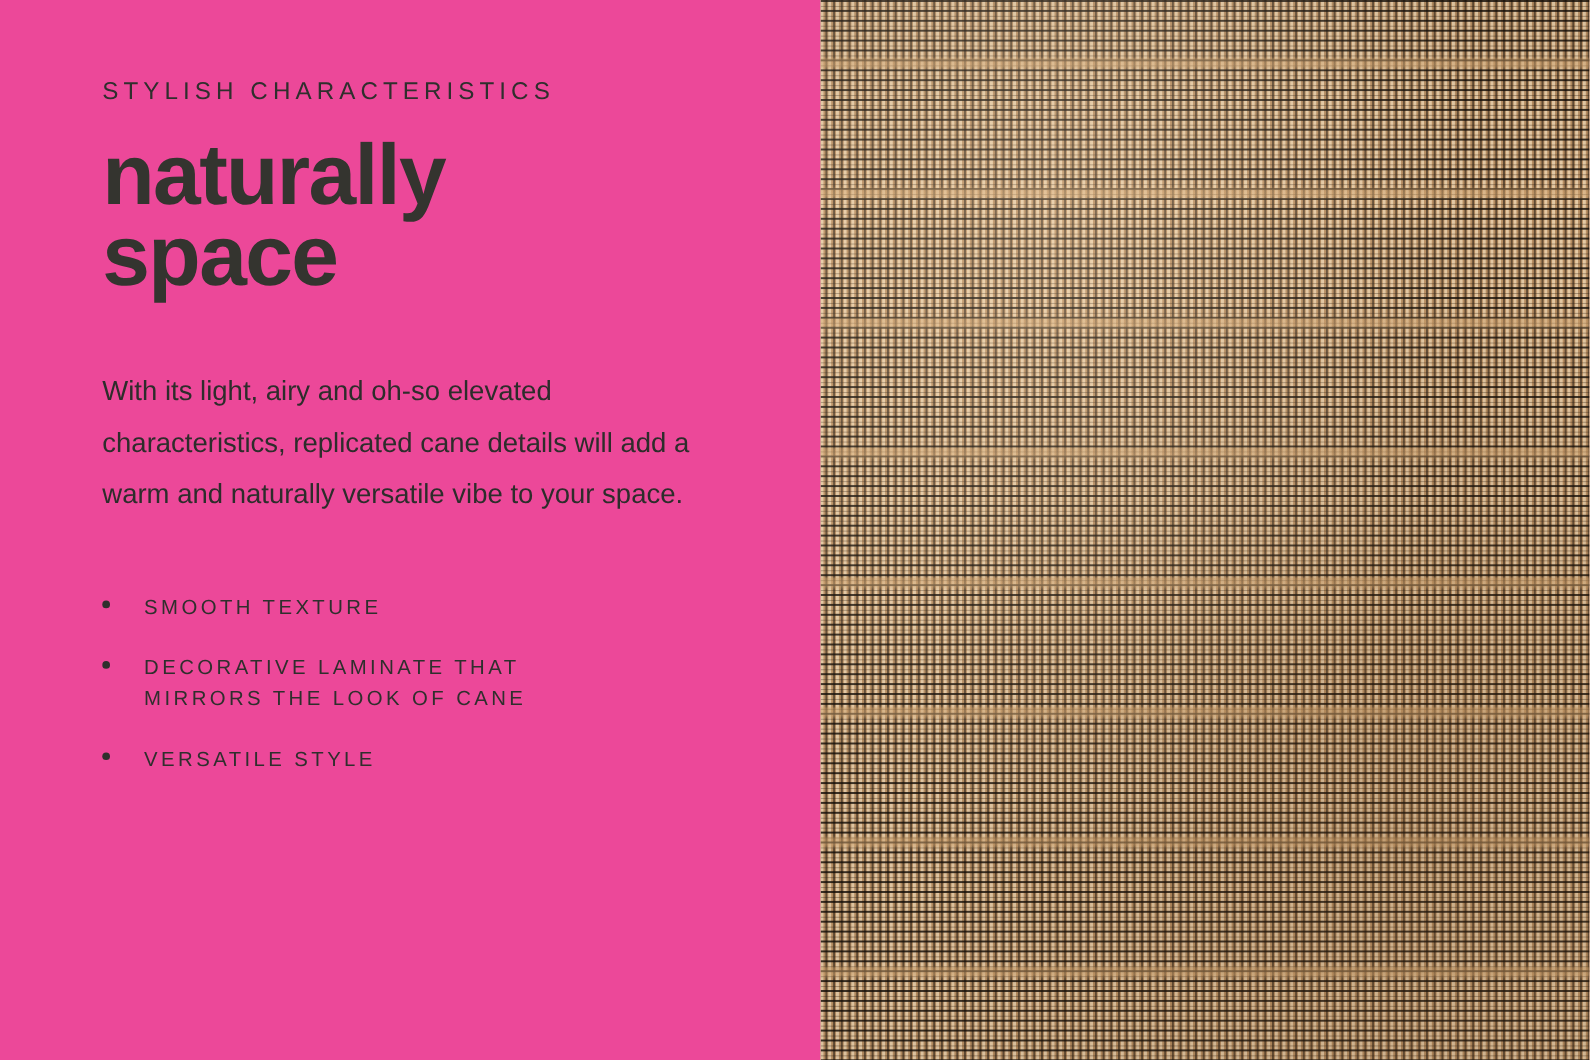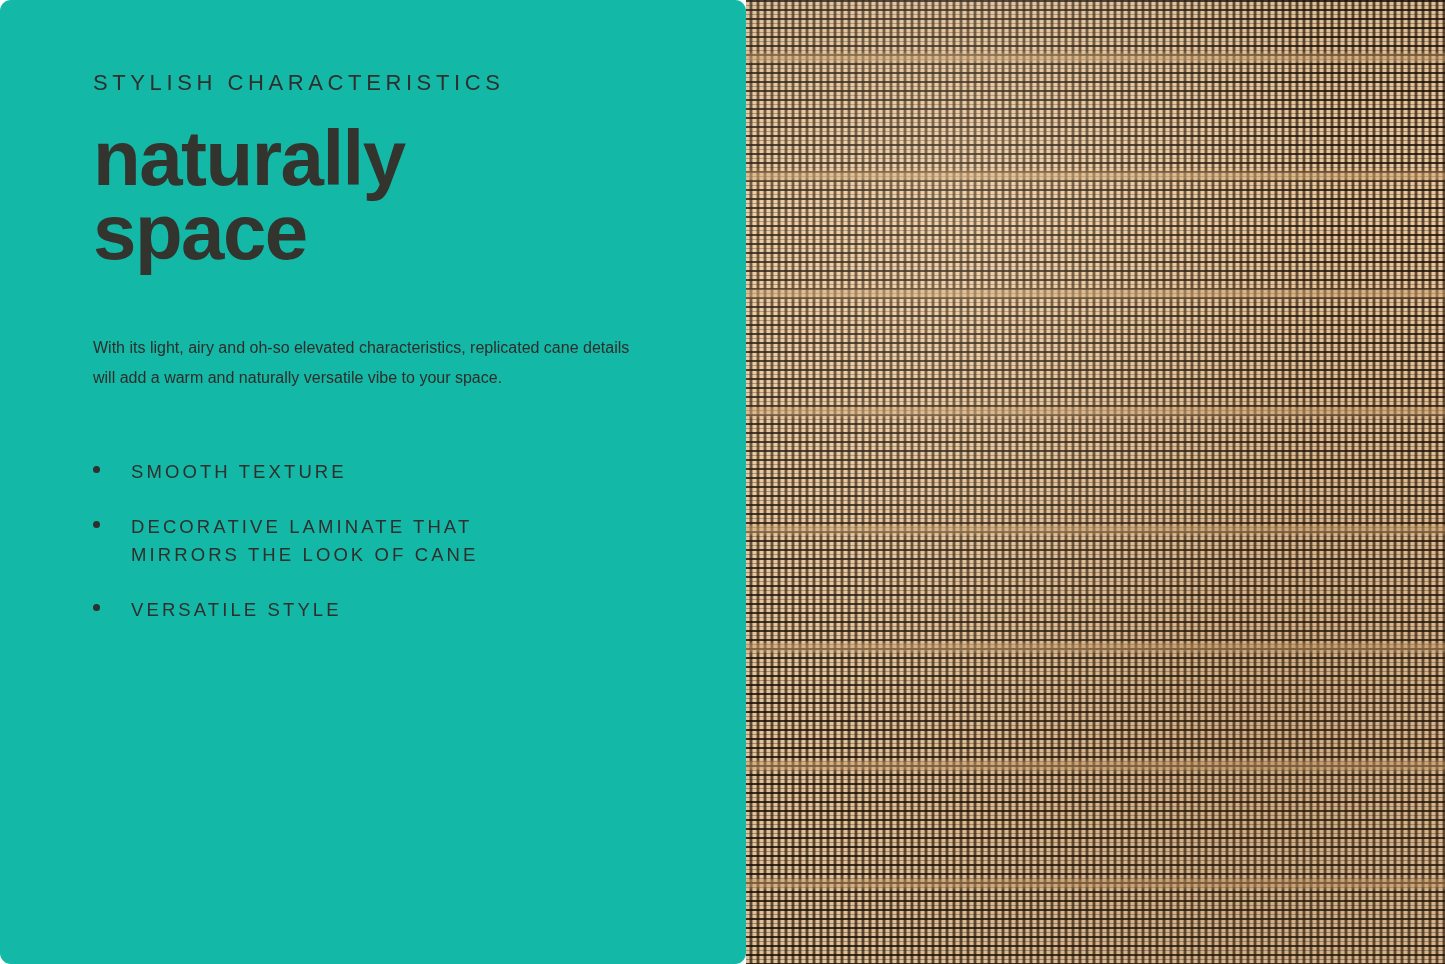--- a/index.html
+++ b/index.html
@@ -16,24 +16,23 @@
   .page {
     position: relative;
     width: 1445px;
     height: 964px;
     display: flex;
     background: #ffffff;
   }
   .left-panel {
     width: 746px;
     height: 964px;
-    background: #14b8a6;
+    background: #ec4899;
     position: relative;
     flex: 0 0 746px;
-    border-radius: 11px;
   }
   .content {
     position: absolute;
     left: 93px;
     top: 70px;
     width: 570px;
   }
   .eyebrow {
     font-size: 22px;
     letter-spacing: 4.6px;
@@ -49,21 +48,21 @@
     font-weight: 700;
     color: #34342f;
     margin: 0;
     letter-spacing: -1.5px;
   }
   .headline .line {
     display: block;
   }
   .body-copy {
     margin: 64px 0 0 0;
-    font-size: 16px;
+    font-size: 25px;
     line-height: 1.86;
     color: #2d2d2b;
     max-width: 548px;
     font-weight: 400;
   }
   .bullets {
     margin: 65px 0 0 0;
     padding: 0;
     list-style: none;
   }

